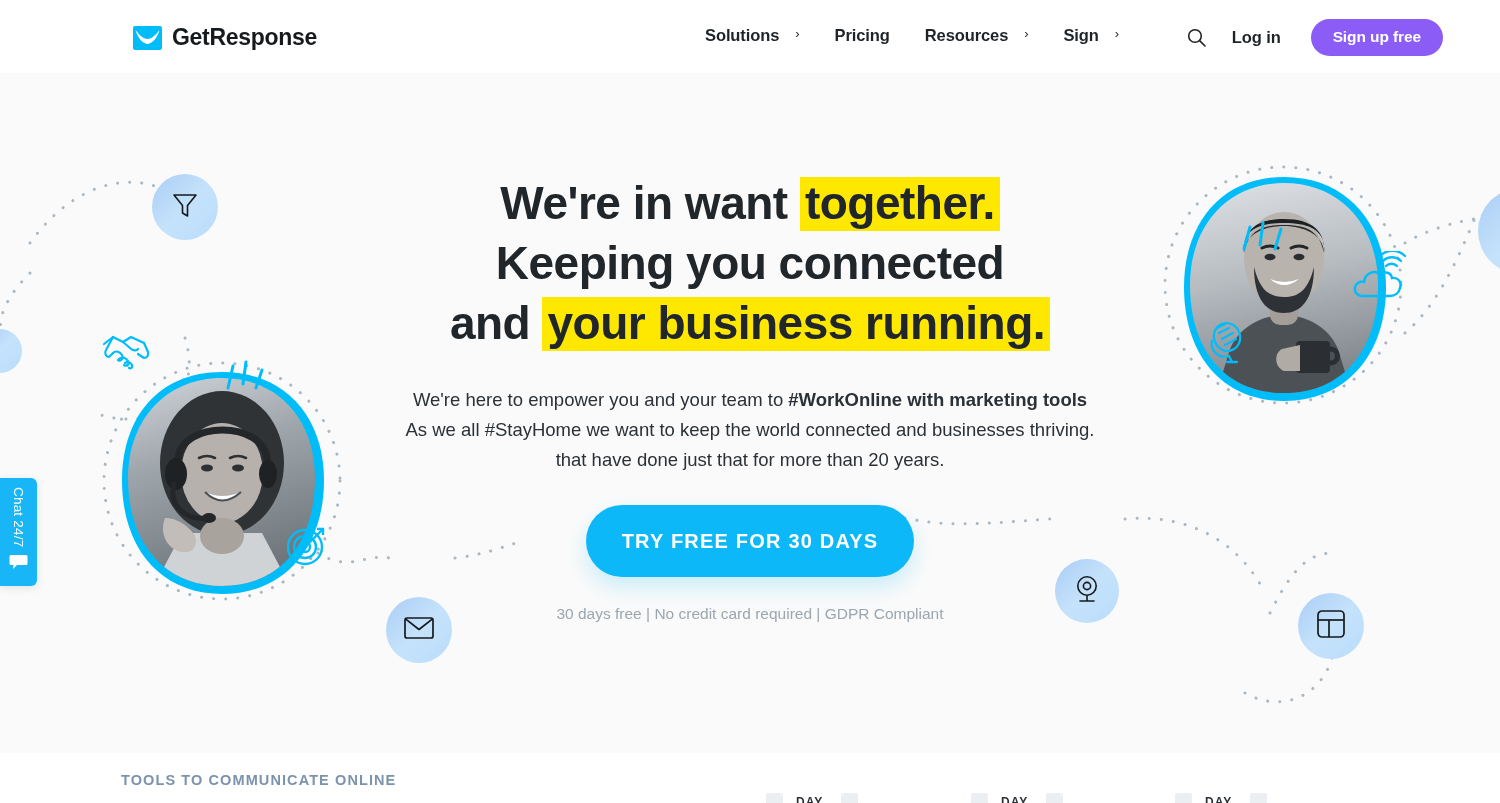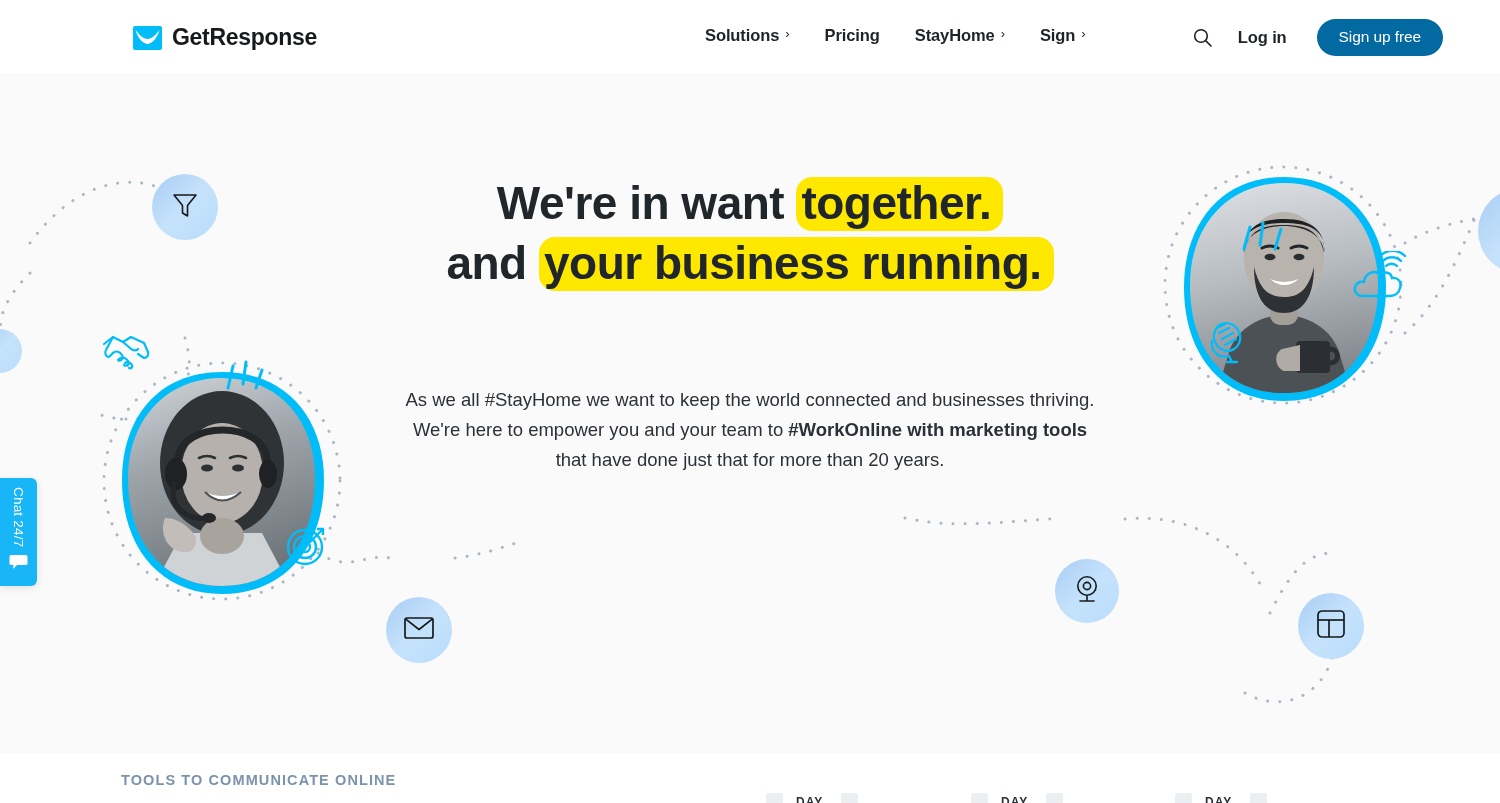--- a/index.html
+++ b/index.html
@@ -29,40 +29,40 @@
   .logo-text {
     font-size:23px; font-weight:bold; color:#161a1d; letter-spacing:-0.3px;
   }
 
   .nav {
     position:absolute; left:705px; top:26px;
     display:flex; align-items:center; gap:35px;
   }
   .nav-item {
     font-size:16.5px; color:#1d2327; font-weight:bold;
-    display:flex; align-items:flex-start; gap:6px; cursor:pointer;
+    display:flex; align-items:flex-start; gap:16px; cursor:pointer;
     letter-spacing:-0.1px;
   }
   .nav-caret { font-size:13px; color:#1d2327; font-weight:normal; }
 
   .header-right {
     position:absolute; right:57px; top:18px;
     display:flex; align-items:center; gap:4px;
   }
   .search-btn {
     width:38px; height:38px; display:flex; align-items:center; justify-content:center;
     cursor:pointer; margin-right:12px;
   }
   .login-link {
     font-size:16.5px; font-weight:bold; color:#1d2327; cursor:pointer;
     margin-right:26px; letter-spacing:-0.1px;
   }
   .signup-btn {
-    background:#0369a1; color:#ffffff; border:none;
-    font-size:15.5px; font-weight:normal; font-family:"Liberation Sans",sans-serif;
+    background:#8b5cf6; color:#ffffff; border:none;
+    font-size:15.5px; font-weight:bold; font-family:"Liberation Sans",sans-serif;
     padding:0 22px; height:37px; border-radius:19px; cursor:pointer;
     letter-spacing:-0.1px;
   }
 
   
   .hero {
     position:absolute; top:73px; left:0; width:1500px; height:680px;
     background:#fafafa;
     overflow:hidden;
   }
@@ -83,22 +83,22 @@
   
   .headline {
     position:absolute; top:100px; left:0; width:1500px;
     text-align:center;
     font-size:46px; line-height:60px; font-weight:bold;
     color:#21262b; letter-spacing:-0.5px;
     z-index:20;
   }
   .hl-line { display:block; white-space:nowrap; }
   .hi {
-    background:#ffe800; padding:0 12px 2px 5px;
-    box-decoration-break:clone;border-radius:16px; -webkit-box-decoration-break:clone;
+    background:#ffe800; padding:0 5px 2px 5px;
+    box-decoration-break:clone; -webkit-box-decoration-break:clone;
   }
 
   .subtitle {
     position:absolute; top:312px; left:0; width:1500px;
     text-align:center; font-size:18.5px; line-height:30px;
     color:#2b3137; z-index:20;
   }
   .sub-line { display:block; }
   .sub-b { font-weight:bold; }
 
@@ -171,21 +171,21 @@
 
     <div class="nav">
       <div class="nav-item">
         <span>Solutions</span>
         <span class="nav-caret">›</span>
       </div>
       <div class="nav-item">
         <span>Pricing</span>
       </div>
       <div class="nav-item">
-        <span>StayHome</span>
+        <span>Resources</span>
         <span class="nav-caret">›</span>
       </div>
       <div class="nav-item">
         <span>Sign</span>
         <span class="nav-caret">›</span>
       </div>
     </div>
 
     <div class="header-right">
       <div class="search-btn">
@@ -413,29 +413,34 @@
           <path d="M13 45 C6 45, 3 39, 6 34 C8 31, 12 30, 14 31 C15 22, 25 18, 31 24 C34 20, 41 21, 42 27 C48 26, 52 31, 50 37 C49 42, 45 45, 40 45 Z"></path>
           <path d="M36 15 C39 12, 44 12, 47 15"></path>
           <path d="M33 10 C38 5, 46 5, 51 10"></path>
           <path d="M30 5 C37 -2, 48 -2, 55 5"></path>
         </g>
       </svg>
     </span>
 
     <h1 class="headline">
       <span class="hl-line"><span>We're in want </span><span class="hi">together.</span></span>
+      <span class="hl-line">Keeping you connected</span>
       <span class="hl-line"><span>and </span><span class="hi">your business running.</span></span>
     </h1>
 
     <div class="subtitle">
+      <span class="sub-line"><span>We're here to empower you and your team to </span><span class="sub-b">#WorkOnline with marketing tools</span></span>
       <span class="sub-line">As we all #StayHome we want to keep the world connected and businesses thriving.</span>
-      <span class="sub-line"><span>We're here to empower you and your team to </span><span class="sub-b">#WorkOnline with marketing tools</span></span>
       <span class="sub-line">that have done just that for more than 20 years.</span>
     </div>
 
+    <div class="cta-wrap">
+      <button class="cta-btn">TRY FREE FOR 30 DAYS</button>
+      <div class="cta-note">30 days free | No credit card required | GDPR Compliant</div>
+    </div>
 
   </div>
 
   <div class="chat-tab">
     <span class="chat-label">Chat 24/7</span>
     <span class="chat-bubble-icon">
       <svg width="19" height="16" viewBox="0 0 19 16">
         <path d="M2 1 H17 A1.5 1.5 0 0 1 18.5 2.5 V9.5 A1.5 1.5 0 0 1 17 11 H8 L4 15 L4.5 11 H2 A1.5 1.5 0 0 1 0.5 9.5 V2.5 A1.5 1.5 0 0 1 2 1 Z" fill="#ffffff"></path>
       </svg>
     </span>

